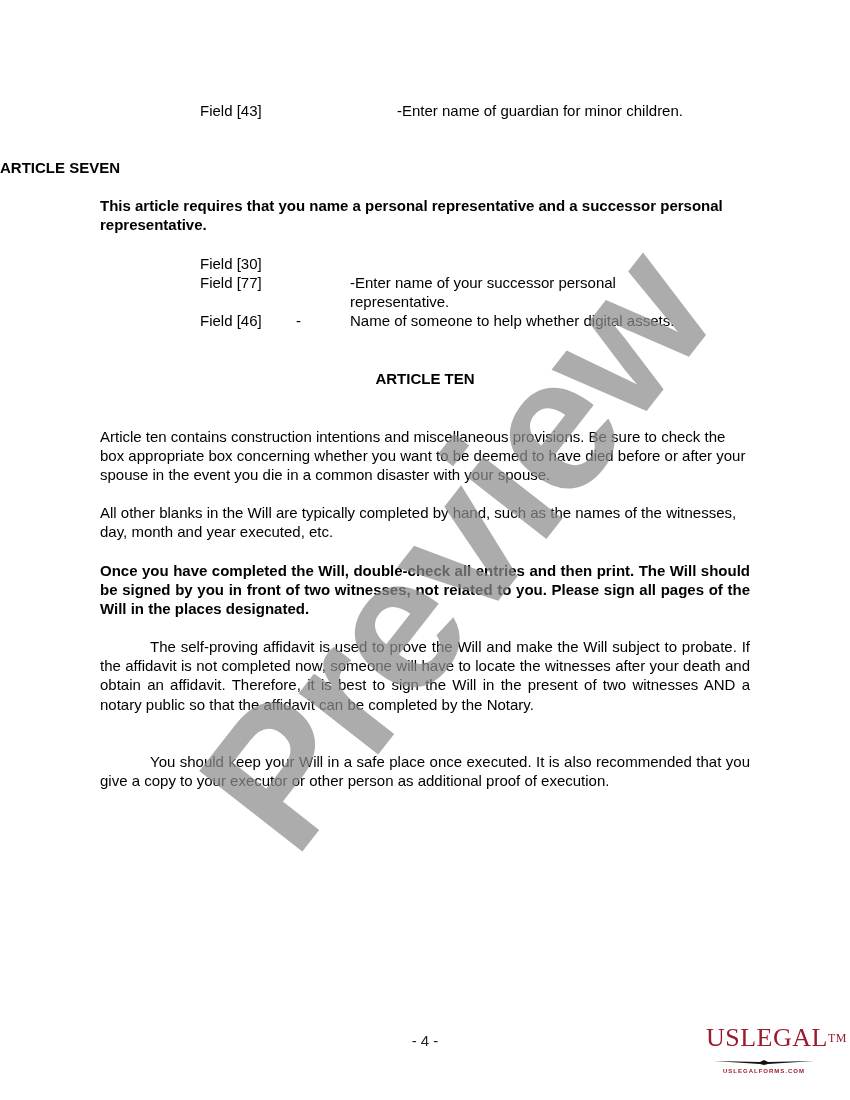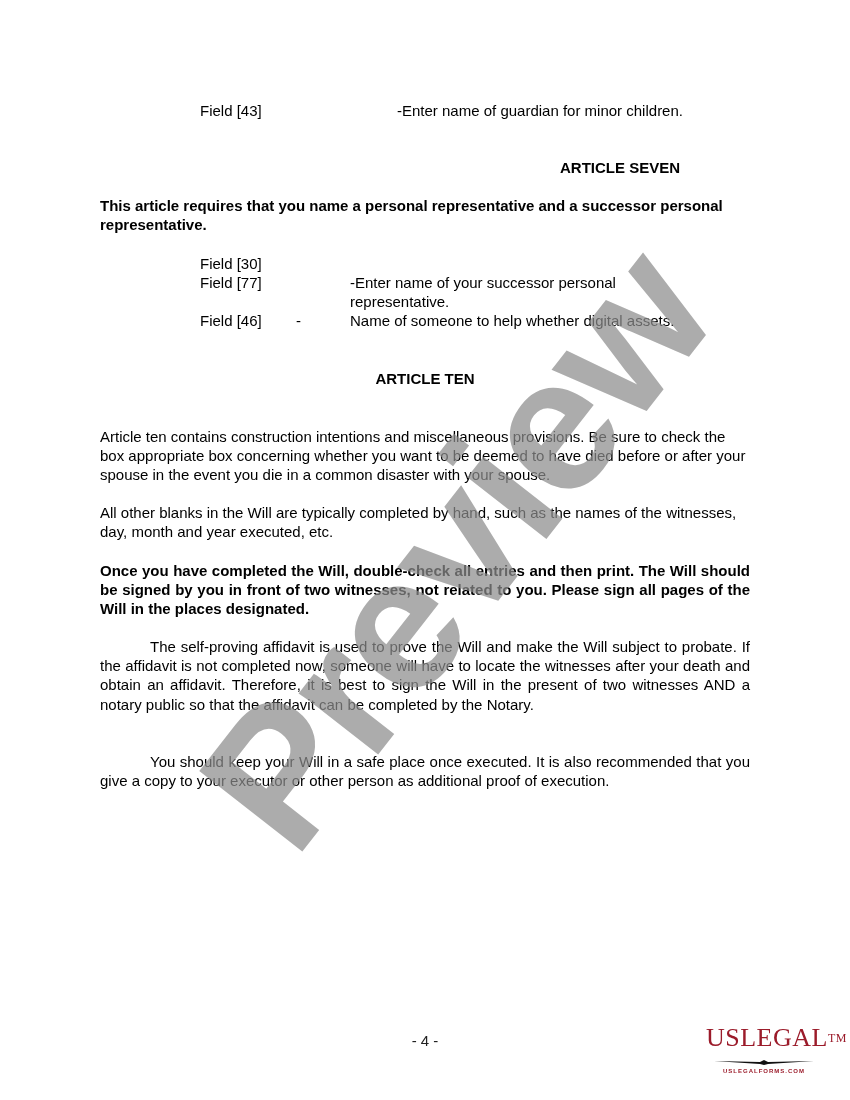--- a/index.html
+++ b/index.html
@@ -24,21 +24,21 @@
   .logo-wing { width: 100px; height: 5px; margin-left: 8px; }
 </style>
 </head>
 <body>
 
 <div class="page">
 
   <div class="abs" style="left:200px; top:101px;">Field [43]</div>
   <div class="abs" style="left:397px; top:101px;">-Enter name of guardian for minor children.</div>
 
-  <div class="abs heading" style="left:0; width:680px; text-align:right; top:158px;">ARTICLE SEVEN</div>
+  <div class="abs heading" style="left:0; width:680px; text-align:left; top:158px;">ARTICLE SEVEN</div>
   <div class="para bold" style="top:196px; width:640px;">This article requires that you name a personal representative and a successor personal representative.</div>
 
   <div class="abs" style="left:200px; top:254px;">Field [30]</div>
 
   <div class="abs" style="left:200px; top:273px;">Field [77]</div>
   <div class="abs" style="left:350px; top:273px;">-Enter name of your successor personal</div>
   <div class="abs" style="left:350px; top:292px;">representative.</div>
 
   <div class="abs" style="left:200px; top:311px;">Field [46]</div>
   <div class="abs" style="left:296px; top:311px;">-</div>

